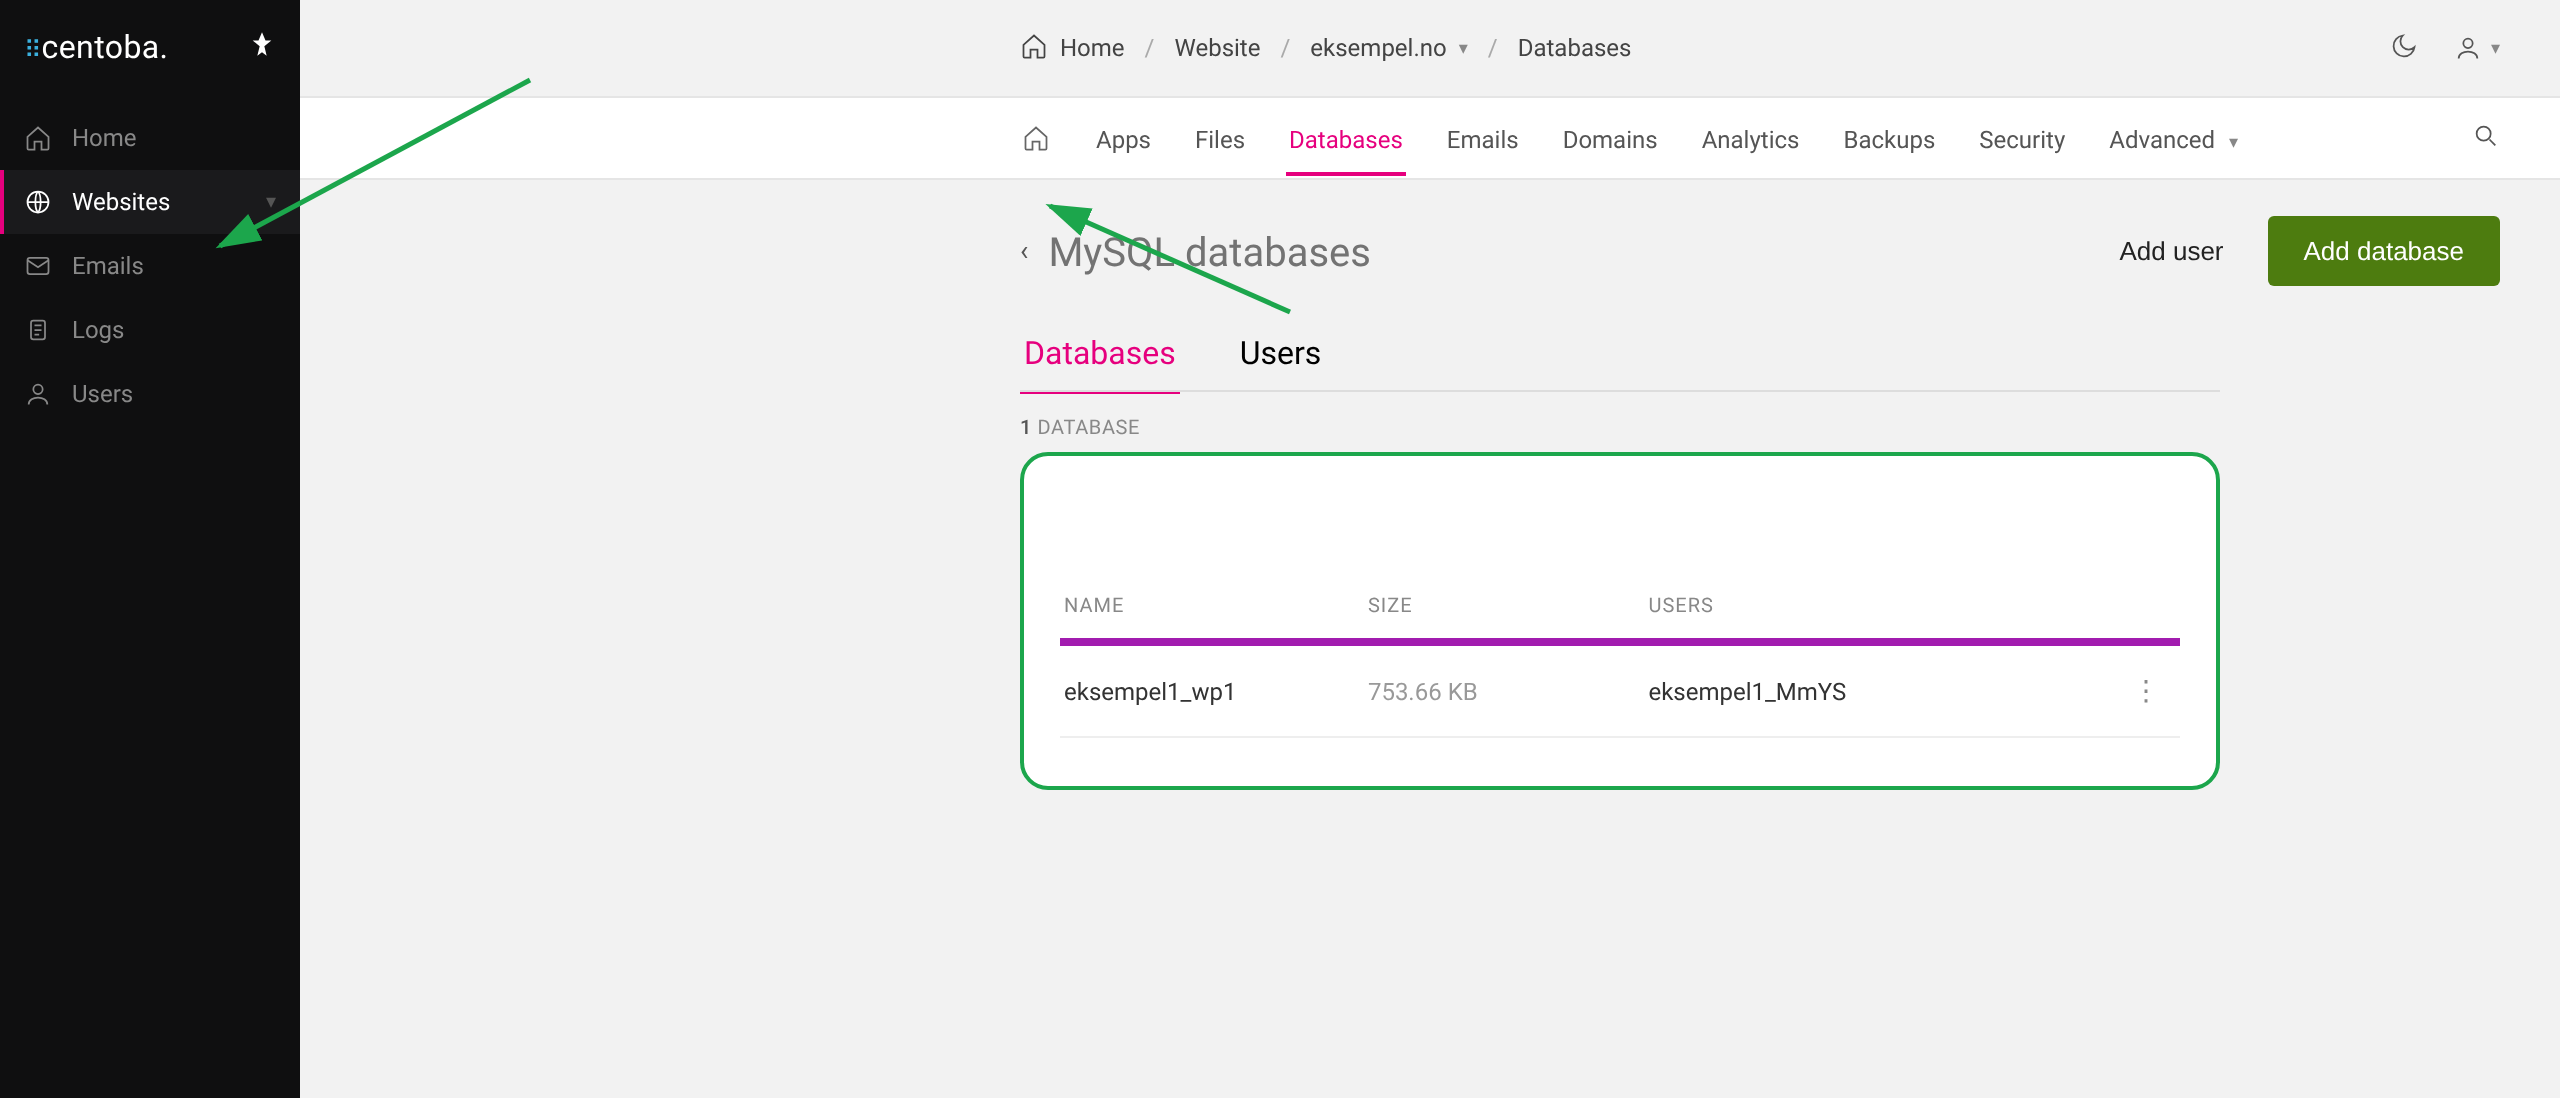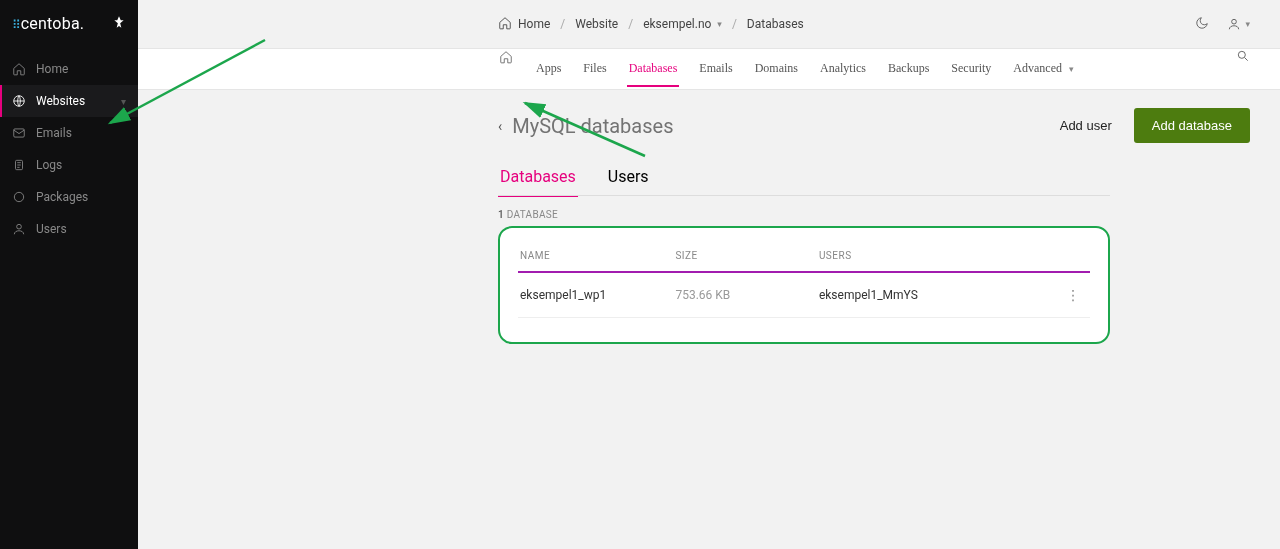--- a/index.html
+++ b/index.html
@@ -1,20 +1,20 @@
 <!DOCTYPE html>
 <html><head>
 <meta charset="utf-8">
 <style>
   * { box-sizing: border-box; margin: 0; padding: 0; }
   html, body { width: 1280px; height: 549px; font-family: -apple-system, BlinkMacSystemFont, "Segoe UI", Roboto, Arial, sans-serif; background: #f2f2f2; overflow: hidden; }
   .app { display: flex; width: 100%; height: 100%; }
 
   
-  .sidebar { width: 138px; background: #0f0f10; color: #888; display: flex; flex-direction: column; font-size: 12px; position: relative; }
+  .sidebar { width: 150px; background: #0f0f10; color: #888; display: flex; flex-direction: column; font-size: 12px; position: relative; }
   .logo { color: #fff; padding: 14px 12px 10px 12px; font-size: 16px; font-weight: 400; display: flex; align-items: center; justify-content: space-between; letter-spacing: 0.2px; }
   .logo .dots { color:#3bb0de; font-size:12px; letter-spacing:-2px; margin-right:2px;}
   .pin { color: #fff; font-size: 12px; }
   .search { display: flex; align-items: center; gap: 8px; padding: 8px 12px; color: #666; font-size: 12px; }
   .nav { margin-top: 10px; }
   .nav-item { display: flex; align-items: center; gap: 10px; padding: 9px 12px; color: #888; cursor: pointer; position: relative; }
   .nav-item.active { background: #1a1a1c; color: #fff; }
   .nav-item.active::before { content:""; position:absolute; left:0; top:0; bottom:0; width:2px; background:#e6007e; }
   .nav-item .chev { margin-left: auto; font-size: 10px; color:#555;}
   .nav-icon { width: 14px; height: 14px; display:inline-flex; align-items:center; justify-content:center; color:inherit; }
@@ -23,21 +23,21 @@
   .main { flex: 1; background: #f2f2f2; display:flex; flex-direction:column; }
   .topbar { display:flex; align-items:center; padding: 0 30px 0 0; height: 48px; background:#f2f2f2; }
   .breadcrumb { display:flex; align-items:center; gap:10px; font-size:12px; color:#444; margin-left: 360px; }
   .breadcrumb .sep { color:#aaa; }
   .breadcrumb .crumb { display:flex; align-items:center; gap:6px; cursor:pointer; }
   .breadcrumb .crumb .small-chev { font-size:9px; color:#888; }
   .topbar-right { margin-left:auto; display:flex; align-items:center; gap:18px; color:#555; }
 
   
   .section-wrap { background:#fff; border-top:1px solid #e5e5e5; border-bottom:1px solid #e5e5e5; }
-  .section-nav { display:flex; align-items:flex-start; gap:22px; padding: 0 0 0 360px; height:40px; font-size:12px; color:#555; position:relative;font-family:Liberation Serif, serif; }
+  .section-nav { display:flex; align-items:center; gap:22px; padding: 0 0 0 360px; height:40px; font-size:12px; color:#555; position:relative; }
   .section-nav .tab { padding: 12px 0 10px 0; cursor:pointer; position:relative; }
   .section-nav .tab.active { color:#e6007e; }
   .section-nav .tab.active::after { content:""; position:absolute; left:-2px; right:-2px; bottom:-1px; height:2px; background:#e6007e; }
   .section-nav .home-ico { width:16px;height:16px;display:inline-flex;align-items:center;justify-content:center;color:#666; cursor:pointer;}
   .section-nav .right { margin-left:auto; margin-right:30px; display:flex; align-items:center; }
   .section-nav .adv-chev { font-size:9px; color:#888; margin-left:4px;}
 
   
   .page-header { display:flex; align-items:center; padding: 18px 30px 18px 360px; }
   .page-header .back { font-size:14px; color:#555; margin-right:10px; cursor:pointer; }
@@ -49,21 +49,21 @@
   .subtab { padding: 6px 2px 10px 2px; cursor:pointer; position:relative; }
   .subtab.active { color:#e6007e; }
   .subtab.active::after { content:""; position:absolute; left:0; right:0; bottom:-1px; height:2px; background:#e6007e; }
   .subtabs-line { border-bottom:1px solid #ddd; margin-left:360px; margin-right:170px; position:relative; top:-1px;}
 
   
   .count { font-size:10px; color:#888; padding: 12px 0 6px 360px; letter-spacing:0.3px;}
   .count .n { color:#555; font-weight:500;}
   .card { margin: 0 170px 0 360px; background:#fff; border:2px solid #1ca64c; border-radius:14px; padding: 14px 18px 24px 18px; position:relative; }
   .thead, .trow { display:grid; grid-template-columns: 1.3fr 1.2fr 2fr 30px; align-items:center; }
-  .thead { font-size:10px; color:#888; letter-spacing:0.5px; padding: 8px 2px 10px 2px; border-bottom:2px solid #a21caf;}
+  .thead { font-size:10px; color:#888; letter-spacing:0.5px; padding: 8px 2px 10px 2px; border-bottom:4px solid #a21caf;margin-top:48px;}
   .trow { font-size:12px; color:#333; padding: 14px 2px; border-bottom:1px solid #eee;}
   .trow .size { color:#999; }
   .dots-menu { text-align:center; color:#888; cursor:pointer; font-size:14px; }
 
   
   .overlay { position:absolute; inset:0; pointer-events:none; }
 
   svg.icon { width:14px; height:14px; stroke:currentColor; fill:none; stroke-width:1.5; }
 </style>
 </head>
@@ -109,28 +109,20 @@
         <span>Emails</span>
       </div>
       <div class="nav-item">
         <span class="nav-icon">
             <svg class="icon" viewBox="0 0 24 24">
               <rect x="6" y="4" width="12" height="16" rx="2"></rect>
               <path d="M9 8h6M9 12h6M9 16h4"></path>
             </svg>
           </span>
         <span>Logs</span>
-      </div>
-      <div class="nav-item">
-        <span class="nav-icon">
-            <svg class="icon" viewBox="0 0 24 24">
-              <circle cx="12" cy="12" r="8"></circle>
-            </svg>
-          </span>
-        <span>Packages</span>
       </div>
       <div class="nav-item">
         <span class="nav-icon">
             <svg class="icon" viewBox="0 0 24 24">
               <circle cx="12" cy="8" r="4"></circle>
               <path d="M4 21c0-4 4-6 8-6s8 2 8 6"></path>
             </svg>
           </span>
         <span>Users</span>
       </div>

